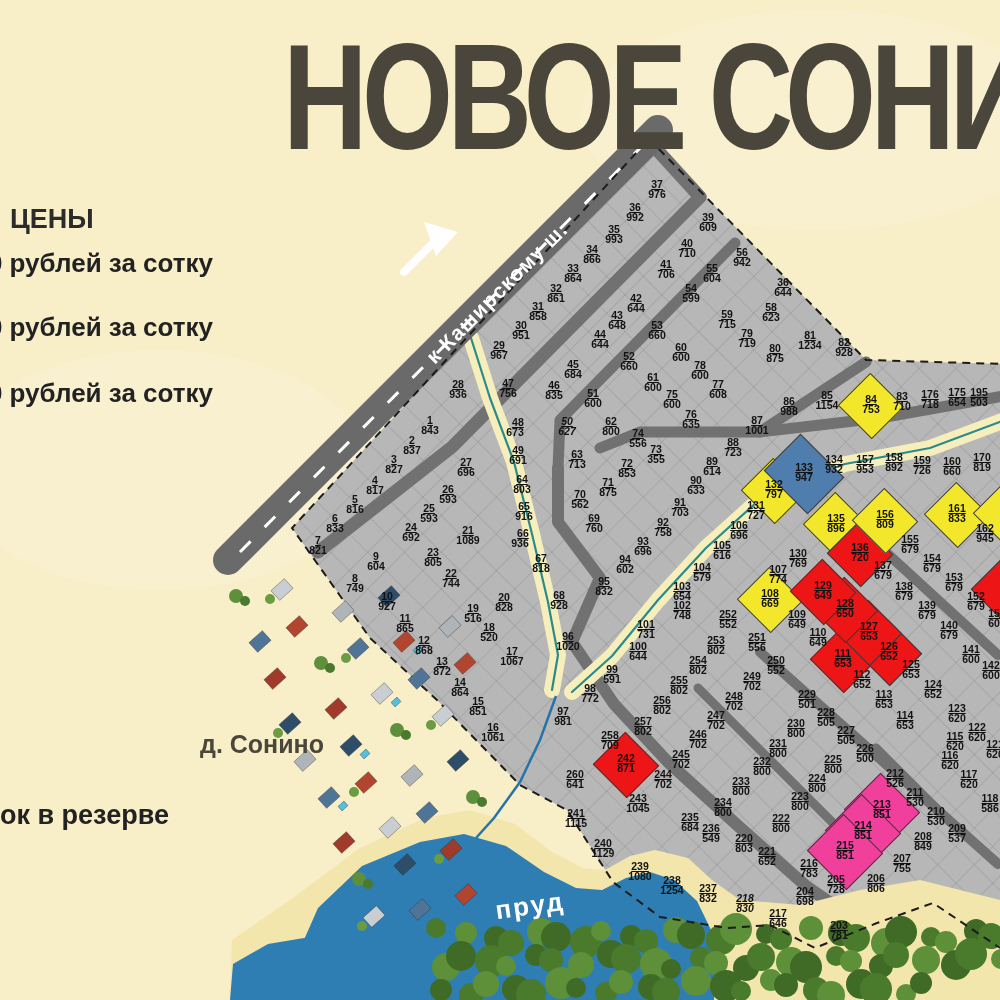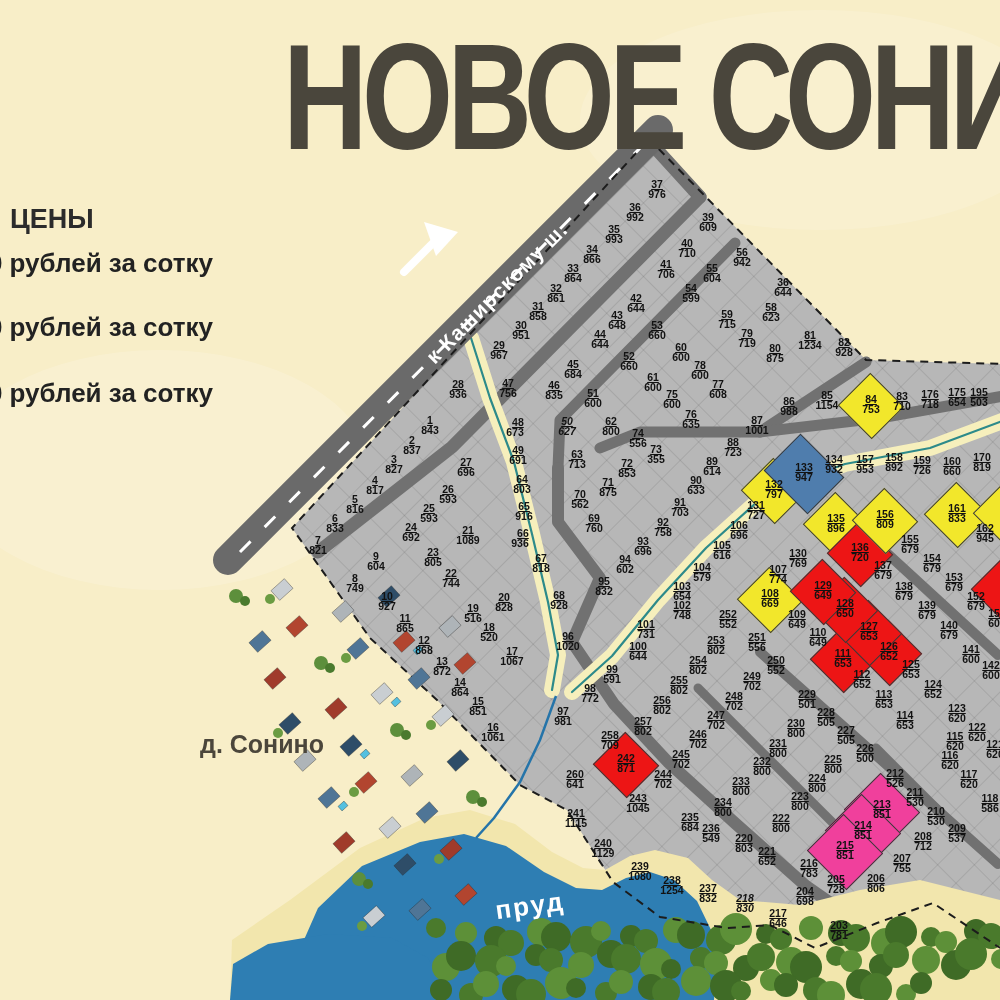--- a/index.html
+++ b/index.html
@@ -863,21 +863,21 @@
         <div class="plot" style="left: 876px; top: 883px;">
           <span class="pn">206</span>
           <span class="pa">806</span>
         </div>
         <div class="plot" style="left: 902px; top: 863px;">
           <span class="pn">207</span>
           <span class="pa">755</span>
         </div>
         <div class="plot" style="left: 923px; top: 841px;">
           <span class="pn">208</span>
-          <span class="pa">712</span>
+          <span class="pa">849</span>
         </div>
         <div class="plot" style="left: 957px; top: 833px;">
           <span class="pn">209</span>
           <span class="pa">537</span>
         </div>
         <div class="plot" style="left: 936px; top: 816px;">
           <span class="pn">210</span>
           <span class="pa">530</span>
         </div>
         <div class="plot" style="left: 915px; top: 797px;">
@@ -1080,14 +1080,15 @@
         <div class="diamond" style="left: 1006px; top: 514px; width: 46px; height: 44px; background: rgb(242, 231, 43);"></div>
       </div>
   </div>
 
   <div id="title">НОВОЕ СОНИНО</div>
 
   <div class="legend-heading">ЦЕНЫ</div>
   <div class="price-line" style="top:248px">00 рублей за сотку</div>
   <div class="price-line" style="top:312px">00 рублей за сотку</div>
   <div class="price-line" style="top:378px">0 рублей за сотку</div>
+  <div class="status-line" style="top:800px">ок в резерве</div>
 
 </div>
 
 </body></html>

